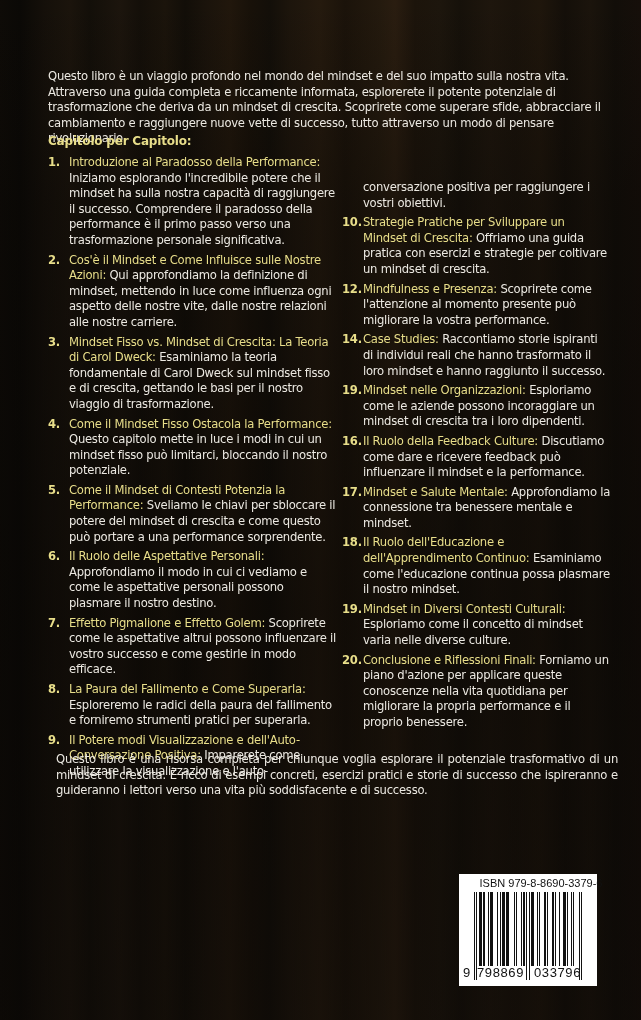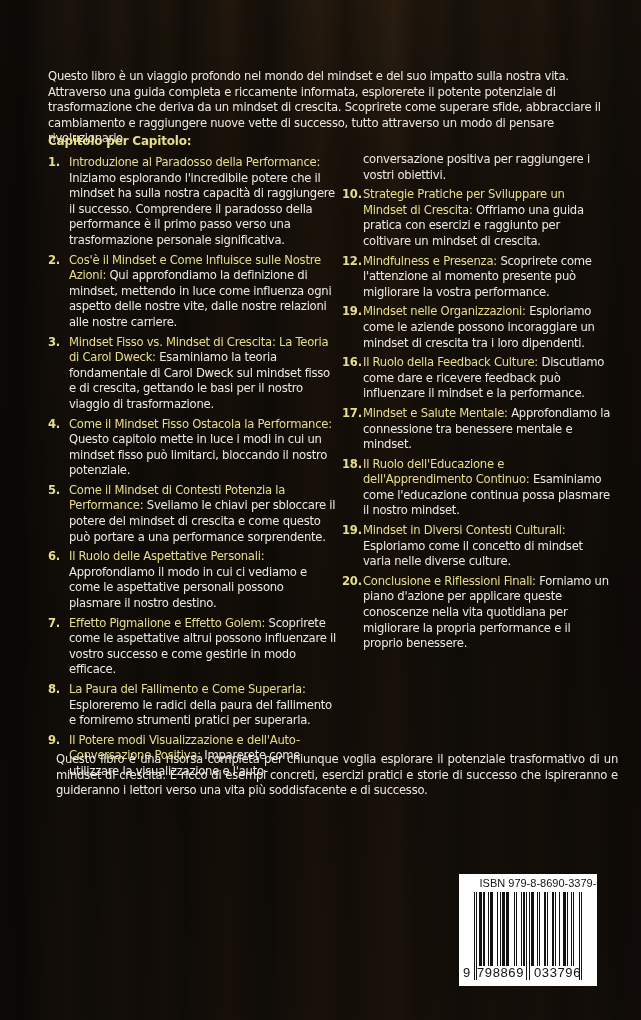--- a/index.html
+++ b/index.html
@@ -72,20 +72,21 @@
       top: 0;
       font-weight: bold;
       color: #e8de8a;
     }
     .ch .title {
       font-weight: normal;
       color: #e8de8a;
     }
     .ch.cont {
       padding-left: 21px;
+      margin-top: 28px;
     }
     .outro {
       position: absolute;
       left: 48px;
       top: 744px;
       width: 562px;
       font-size: 11.6px;
       line-height: 15.6px;
       letter-spacing: -0.25px;
       color: #ece9e2;
@@ -158,22 +159,23 @@
     <div class="ch"><span class="num">4.</span><span class="title">Come il Mindset Fisso Ostacola la Performance:</span><span> Questo capitolo mette in luce i modi in cui un mindset fisso può limitarci, bloccando il nostro potenziale.</span></div>
     <div class="ch"><span class="num">5.</span><span class="title">Come il Mindset di Contesti Potenzia la Performance:</span><span> Sveliamo le chiavi per sbloccare il potere del mindset di crescita e come questo può portare a una performance sorprendente.</span></div>
     <div class="ch"><span class="num">6.</span><span class="title">Il Ruolo delle Aspettative Personali:</span><span> Approfondiamo il modo in cui ci vediamo e come le aspettative personali possono plasmare il nostro destino.</span></div>
     <div class="ch"><span class="num">7.</span><span class="title">Effetto Pigmalione e Effetto Golem:</span><span> Scoprirete come le aspettative altrui possono influenzare il vostro successo e come gestirle in modo efficace.</span></div>
     <div class="ch"><span class="num">8.</span><span class="title">La Paura del Fallimento e Come Superarla:</span><span> Esploreremo le radici della paura del fallimento e forniremo strumenti pratici per superarla.</span></div>
     <div class="ch"><span class="num">9.</span><span class="title">Il Potere modi Visualizzazione e dell'Auto-Conversazione Positiva:</span><span> Imparerete come utilizzare la visualizzazione e l'auto-</span></div>
   </div>
 
   <div class="col right">
     <div class="ch cont"><span>conversazione positiva per raggiungere i vostri obiettivi.</span></div>
-    <div class="ch"><span class="num">10.</span><span class="title">Strategie Pratiche per Sviluppare un Mindset di Crescita:</span><span> Offriamo una guida pratica con esercizi e raggiunto per coltivare un mindset di crescita.</span></div>
+    <div class="ch"><span class="num">10.</span><span class="title">Strategie Pratiche per Sviluppare un Mindset di Crescita:</span><span> Offriamo una guida pratica con esercizi e strategie per coltivare un mindset di crescita.</span></div>
     <div class="ch"><span class="num">12.</span><span class="title">Mindfulness e Presenza:</span><span> Scoprirete come l'attenzione al momento presente può migliorare la vostra performance.</span></div>
+    <div class="ch"><span class="num">14.</span><span class="title">Case Studies:</span><span> Raccontiamo storie ispiranti di individui reali che hanno trasformato il loro mindset e hanno raggiunto il successo.</span></div>
     <div class="ch"><span class="num">19.</span><span class="title">Mindset nelle Organizzazioni:</span><span> Esploriamo come le aziende possono incoraggiare un mindset di crescita tra i loro dipendenti.</span></div>
     <div class="ch"><span class="num">16.</span><span class="title">Il Ruolo della Feedback Culture:</span><span> Discutiamo come dare e ricevere feedback può influenzare il mindset e la performance.</span></div>
     <div class="ch"><span class="num">17.</span><span class="title">Mindset e Salute Mentale:</span><span> Approfondiamo la connessione tra benessere mentale e mindset.</span></div>
     <div class="ch"><span class="num">18.</span><span class="title">Il Ruolo dell'Educazione e dell'Apprendimento Continuo:</span><span> Esaminiamo come l'educazione continua possa plasmare il nostro mindset.</span></div>
     <div class="ch"><span class="num">19.</span><span class="title">Mindset in Diversi Contesti Culturali:</span><span> Esploriamo come il concetto di mindset varia nelle diverse culture.</span></div>
     <div class="ch"><span class="num">20.</span><span class="title">Conclusione e Riflessioni Finali:</span><span> Forniamo un piano d'azione per applicare queste conoscenze nella vita quotidiana per migliorare la propria performance e il proprio benessere.</span></div>
   </div>
 
   <p class="outro" style="margin:8px;">Questo libro è una risorsa completa per chiunque voglia esplorare il potenziale trasformativo di un mindset di crescita. È ricco di esempi concreti, esercizi pratici e storie di successo che ispireranno e guideranno i lettori verso una vita più soddisfacente e di successo.</p>
 

